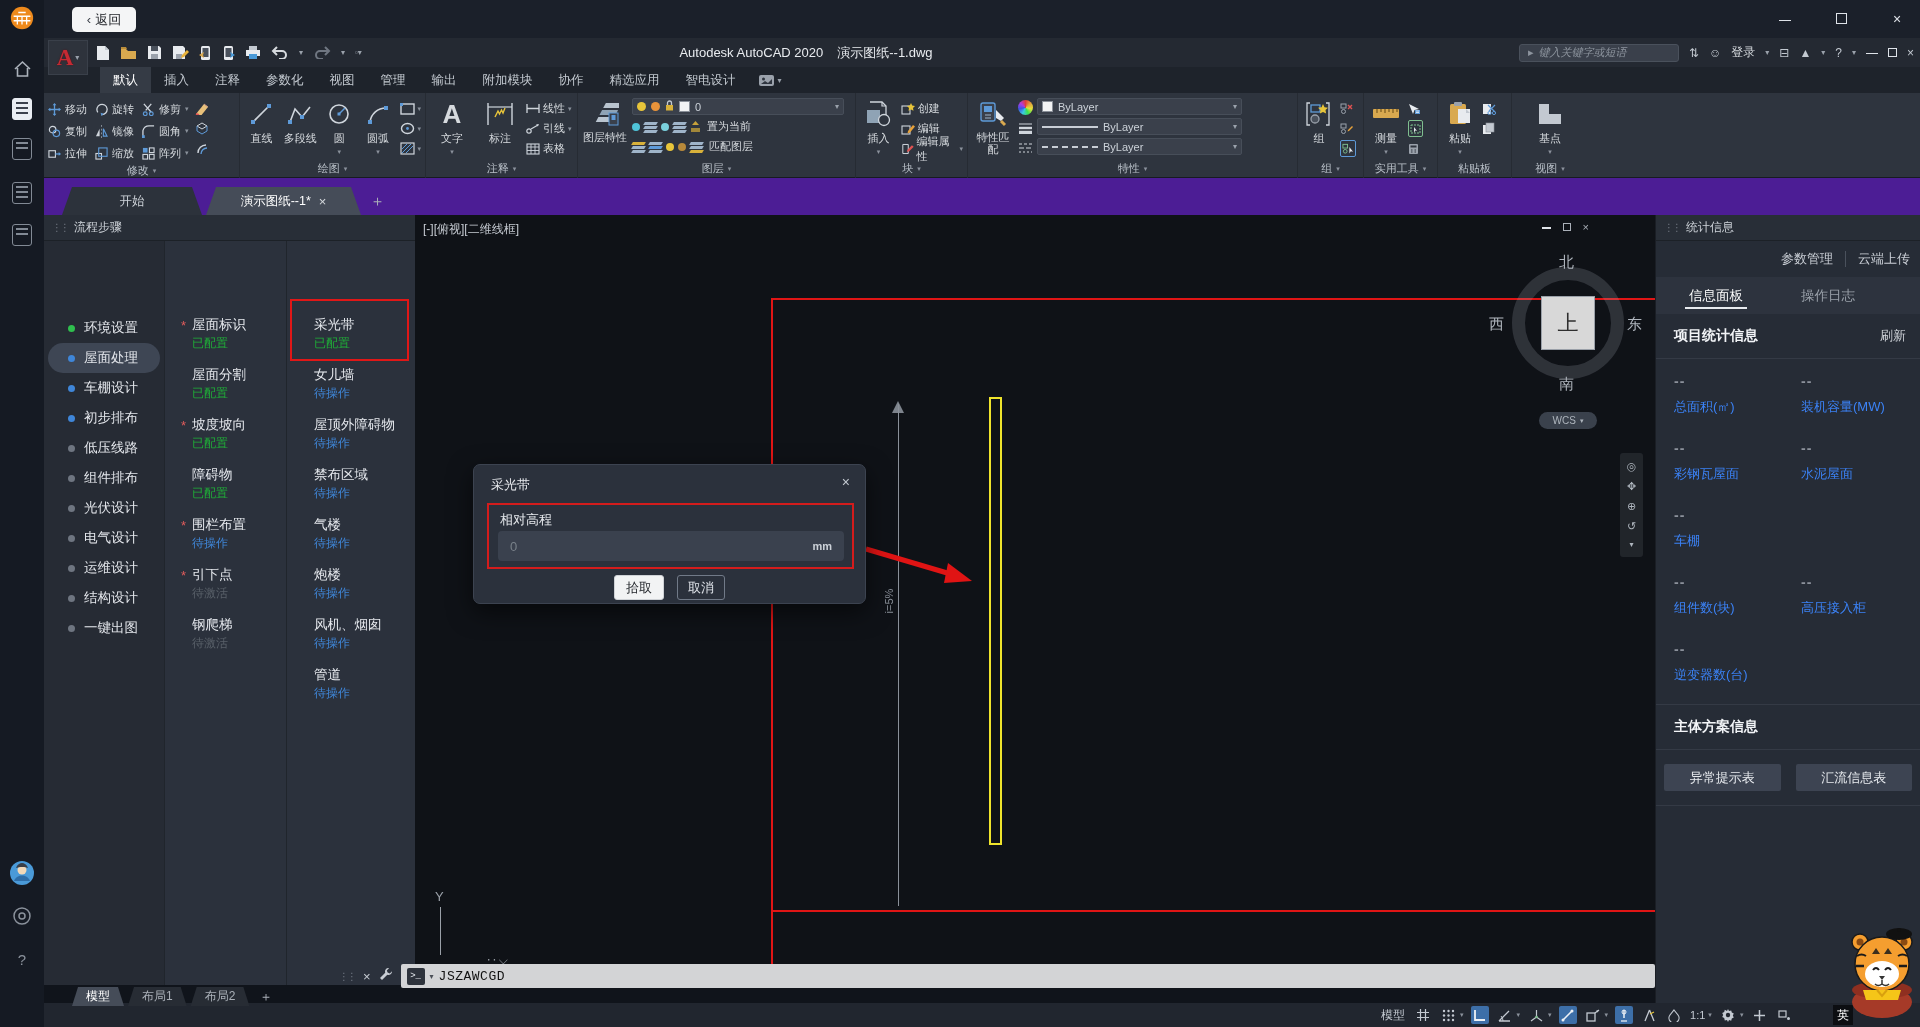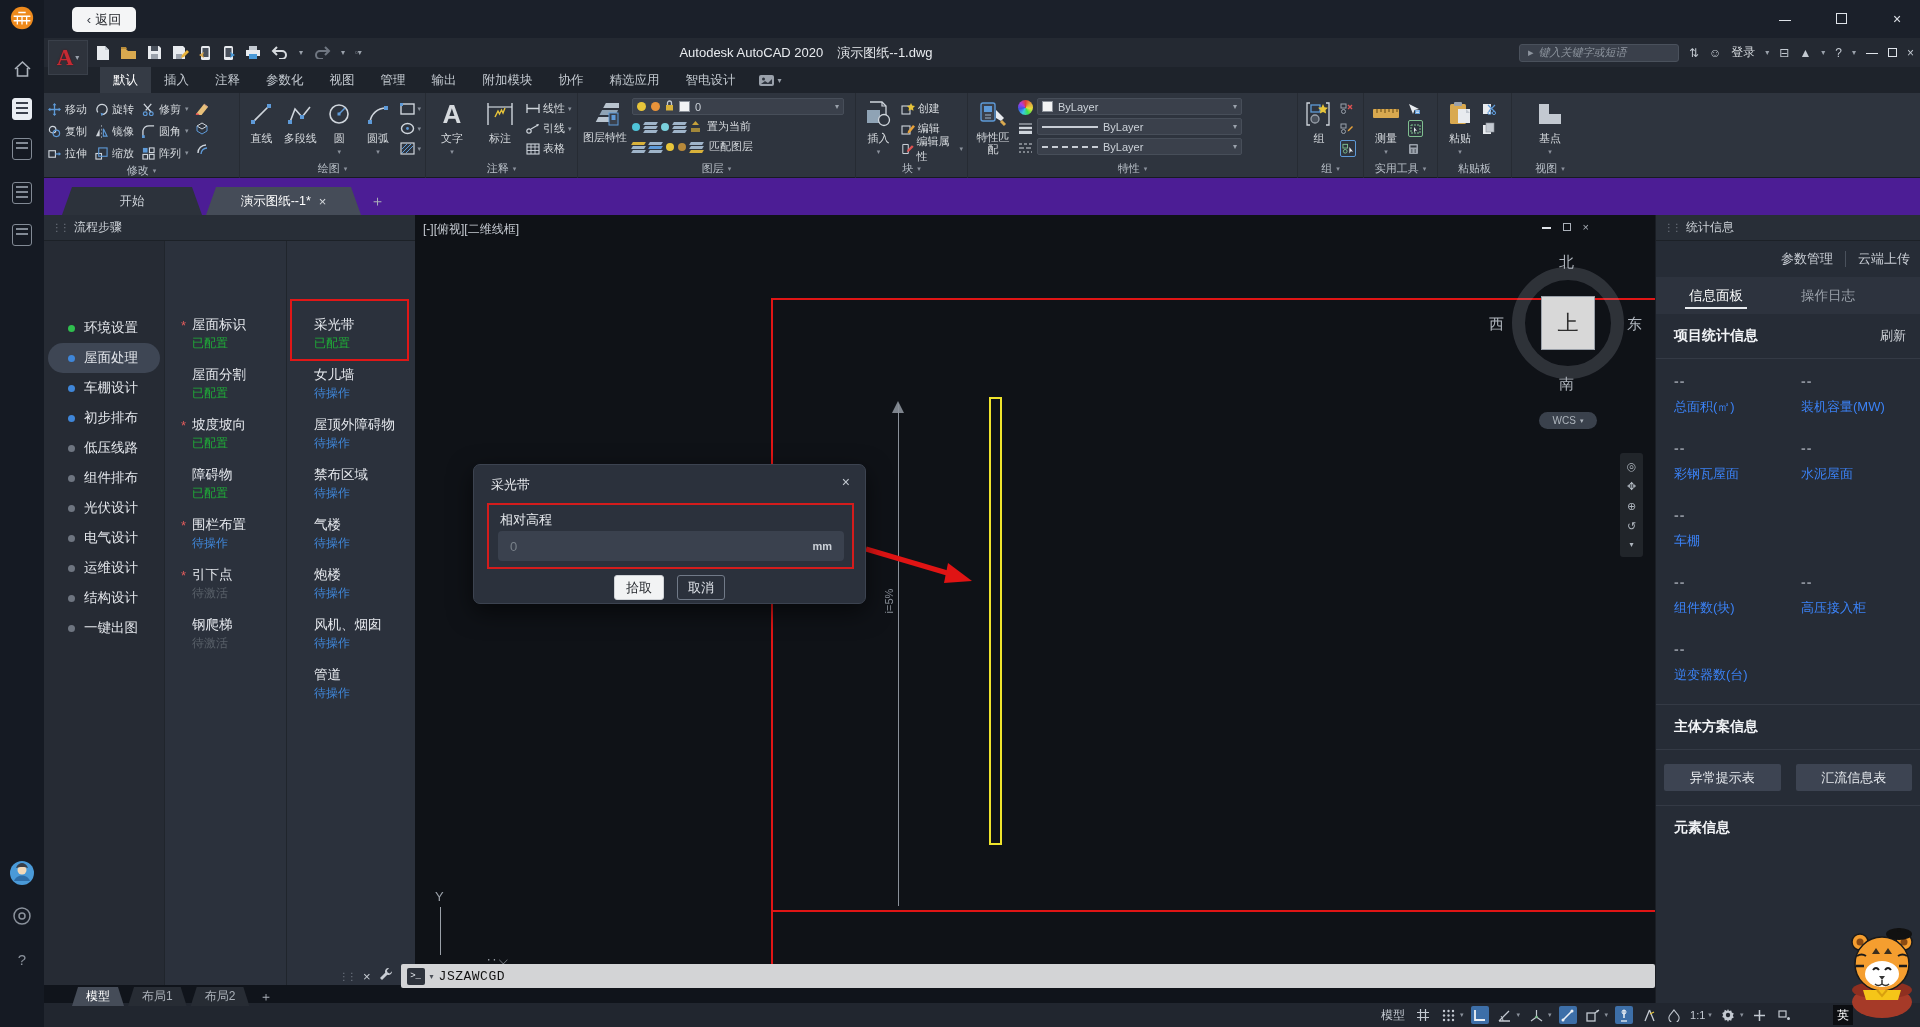--- a/index.html
+++ b/index.html
@@ -1214,23 +1214,20 @@
     <div class="hr"></div>
     <div class="stats-btns" style="margin-top:14px;">
       <div class="sbtn">
           <span>异常提示表</span>
         </div>
       <div class="sbtn">
           <span>汇流信息表</span>
         </div>
     </div>
     <div class="hr" style="margin-top:14px;"></div>
-    <div class="sec-row" style="height:44px;">
-      <span class="sec-title">元素信息</span>
-    </div>
   </div>
 
   <div class="layout-tabs">
     <div class="ltab active">
         <span>模型</span>
       </div>
     <div class="ltab">
         <span>布局1</span>
       </div>
     <div class="ltab">

